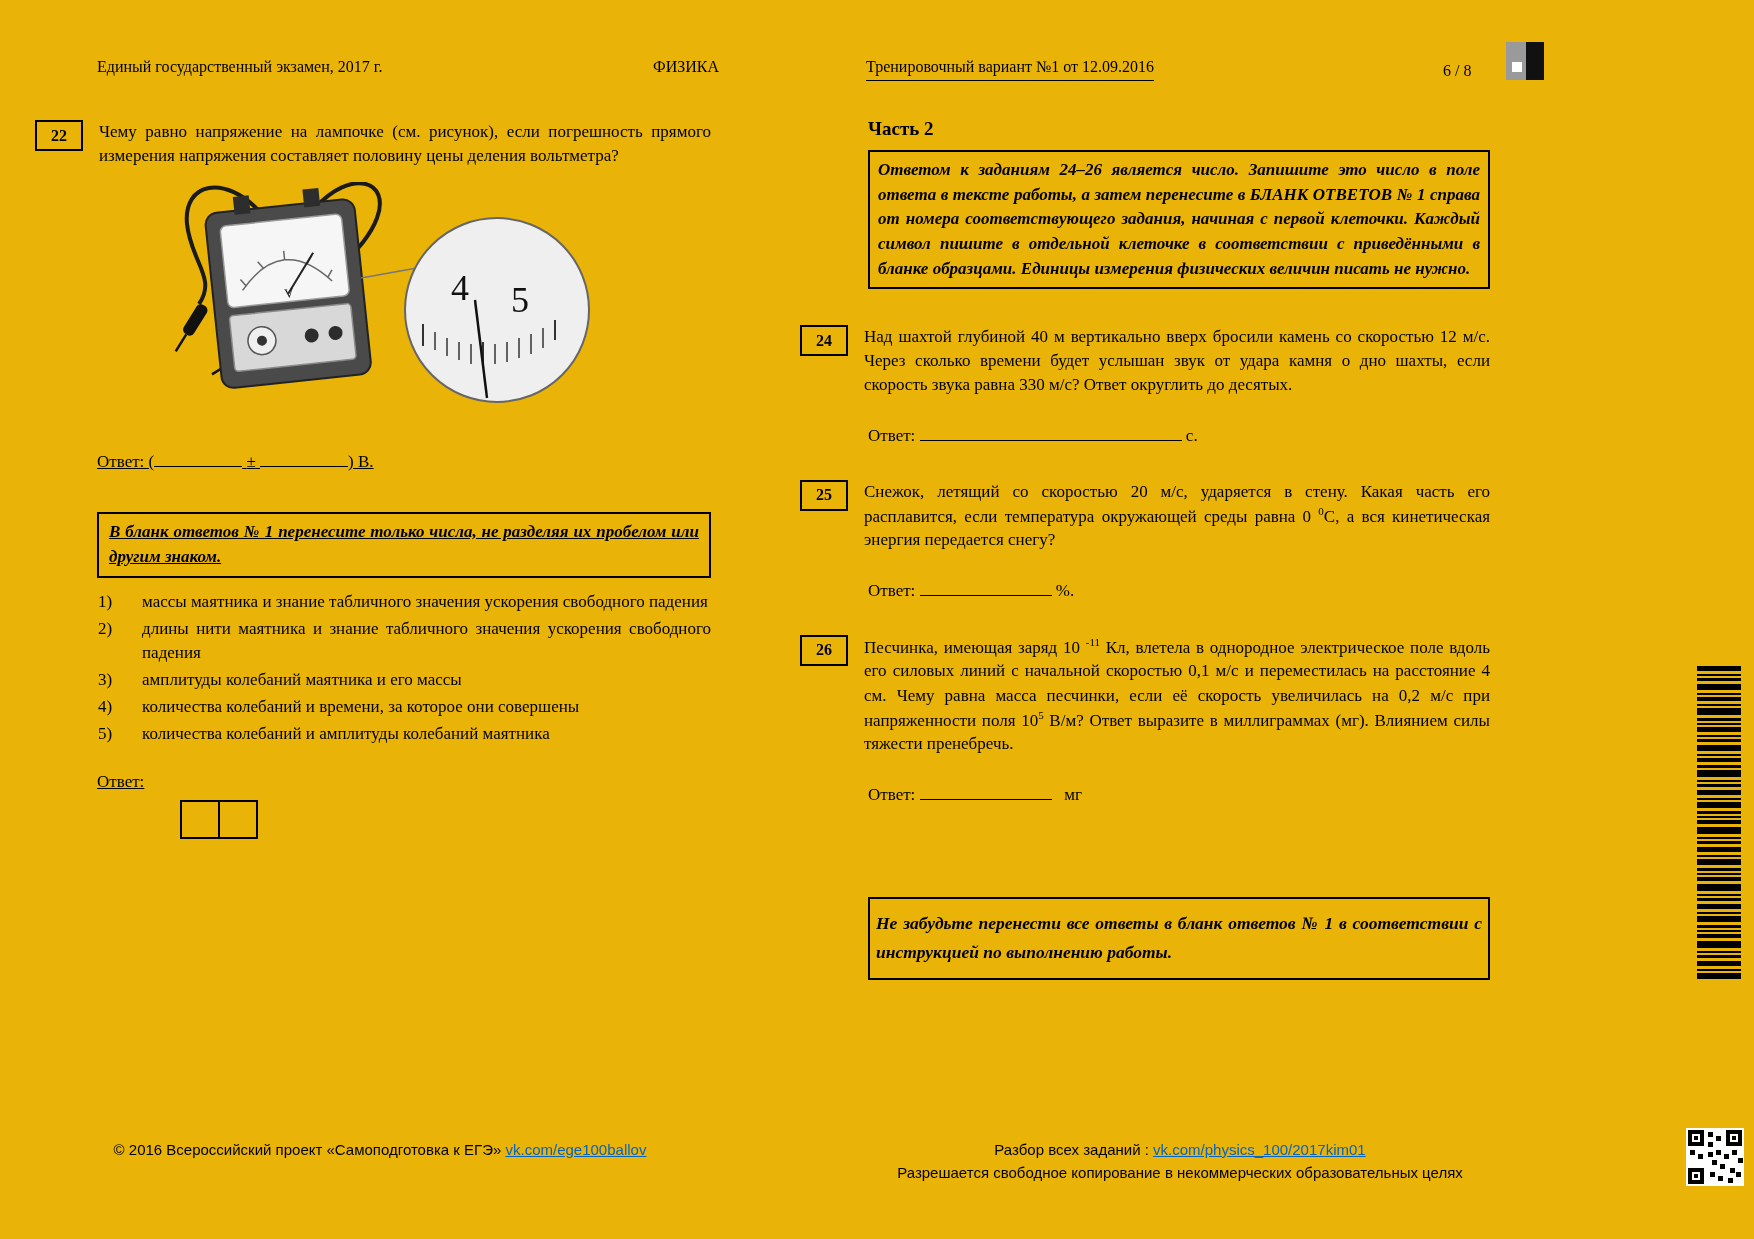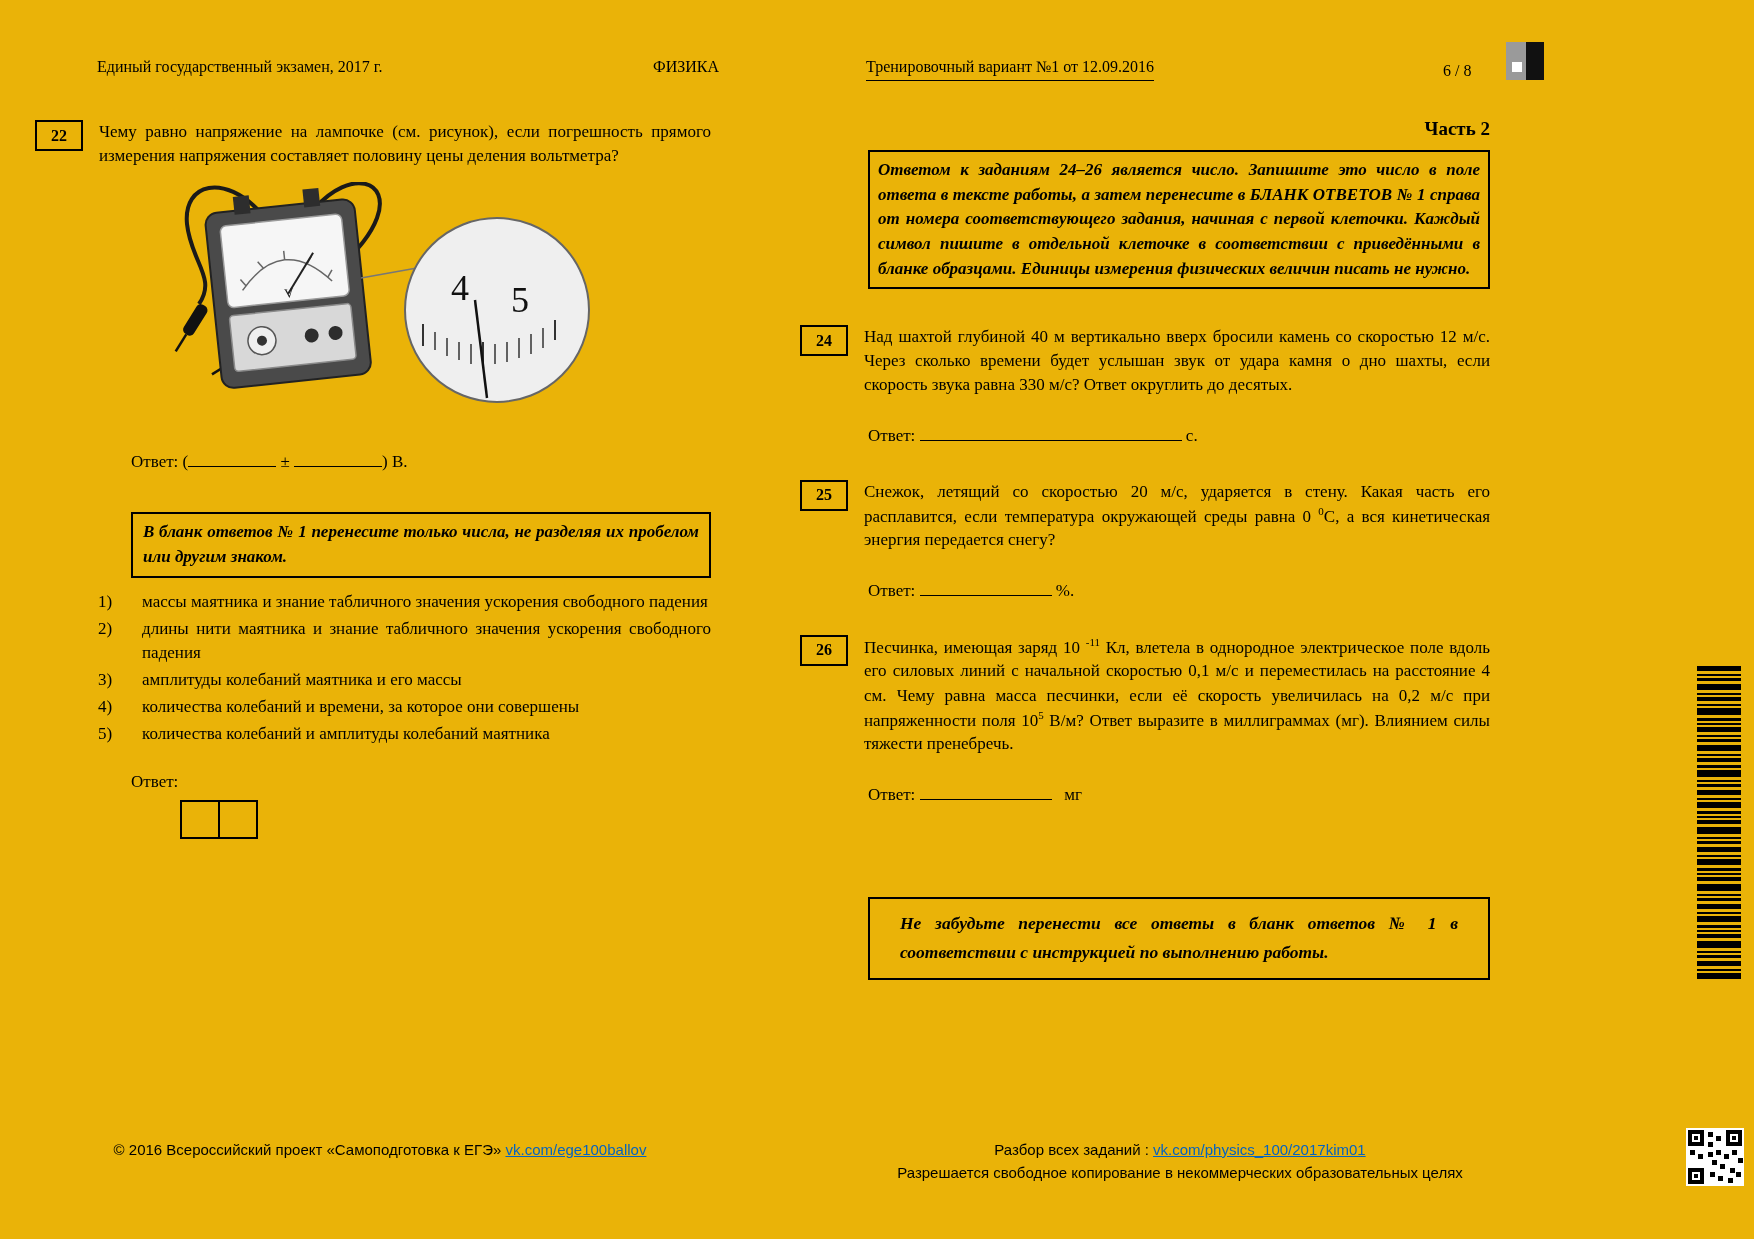--- a/index.html
+++ b/index.html
@@ -18,21 +18,21 @@
   .col{position:absolute;top:120px;}
   .col-left{left:35px;width:676px;}
   .col-right{left:800px;width:690px;top:118px;}
 
   .qrow{display:flex;gap:16px;}
   .col-right .qrow{}
   .qnum{flex:0 0 44px;height:27px;border:2px solid #000;display:flex;align-items:center;
         justify-content:center;font-weight:bold;font-size:16px;box-sizing:content-box;}
   .qbody{flex:1;font-size:17px;line-height:1.42;text-align:justify;}
 
-  .indent-l{margin-left:96px;}
+  .indent-l{margin-left:62px;text-decoration:underline;}
 
   .figure-wrap{margin:14px 0 6px 130px;}
 
   .answer-line{font-size:17px;margin-top:18px;}
   .blank{display:inline-block;border-bottom:1px solid #000;height:14px;vertical-align:baseline;}
   .blank-sm{width:88px;}
   .blank-md{width:132px;}
   .blank-lg{width:262px;}
 
   .note-box{border:2px solid #000;padding:6px 10px;font-weight:bold;font-style:italic;
@@ -40,26 +40,26 @@
 
   .opts{margin-left:63px;margin-top:12px;}
   .opt{display:flex;font-size:17px;line-height:1.42;margin-bottom:3px;}
   .opt-n{flex:0 0 44px;}
   .opt-t{flex:1;text-align:justify;}
 
   .cells{display:flex;margin-left:145px;margin-top:8px;}
   .cell{width:36px;height:35px;border:2px solid #000;}
   .cell + .cell{margin-left:-2px;}
 
-  .part-title{margin-left:68px;text-align:right;font-weight:bold;font-size:19px;margin-bottom:10px;}
+  .part-title{margin-left:68px;text-align:left;font-weight:bold;font-size:19px;margin-bottom:10px;}
   .instruction-box{margin-left:68px;border:2px solid #000;padding:6px 8px;font-weight:bold;
                    font-style:italic;font-size:17px;line-height:1.45;text-align:justify;margin-bottom:36px;}
   .q-gap{margin-top:34px;}
   .answer-line-r{margin-left:68px;font-size:17px;margin-top:28px;margin-bottom:28px;}
-  .reminder-box{margin-left:68px;border:2px solid #000;padding:10px 30px;font-weight:bold;
+  .reminder-box{margin-left:68px;border:2px solid #000;padding:10px 6px;font-weight:bold;
                 font-style:italic;font-size:17.5px;line-height:1.7;text-align:justify;margin-top:92px;}
 
   sup{font-size:11px;}
 
   
   .footer{position:absolute;top:1138px;font-family:Liberation Sans, sans-serif;font-size:15px;
           line-height:1.55;text-align:center;}
   .footer-left{left:100px;width:560px;}
   .footer-right{left:880px;width:600px;}
   a.lnk{color:#0563c1;text-decoration:underline;cursor:pointer;}

